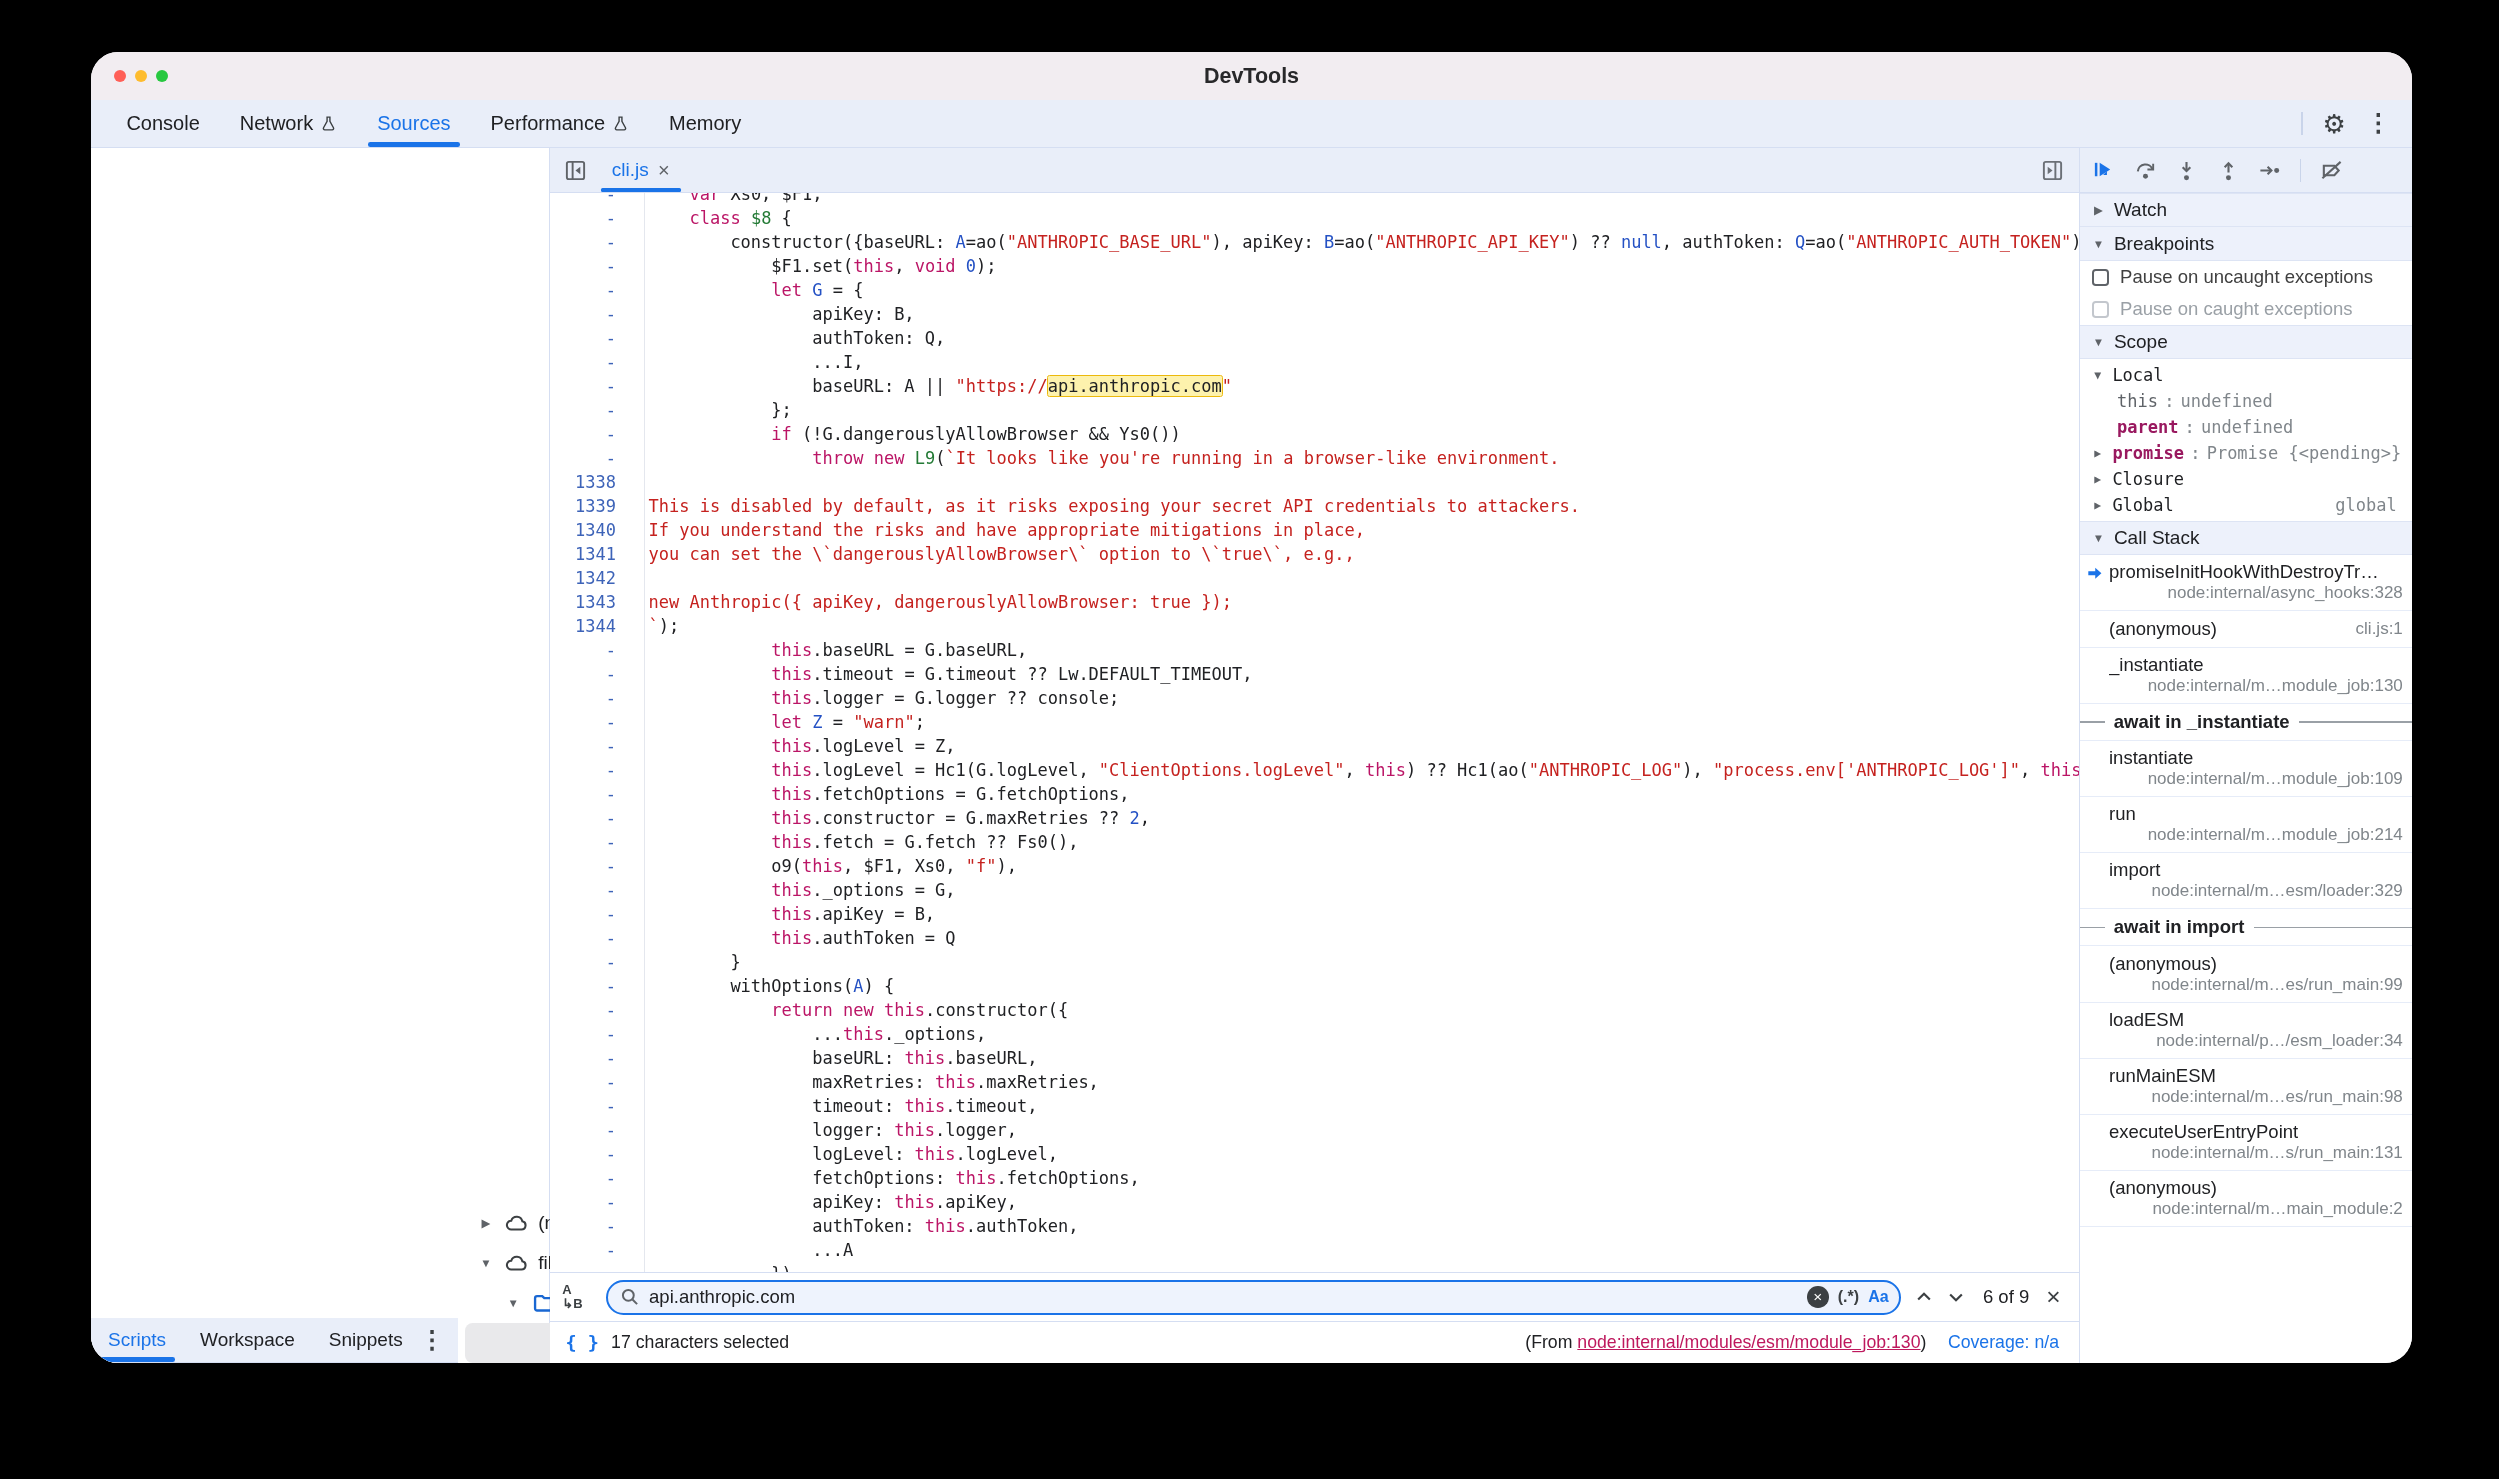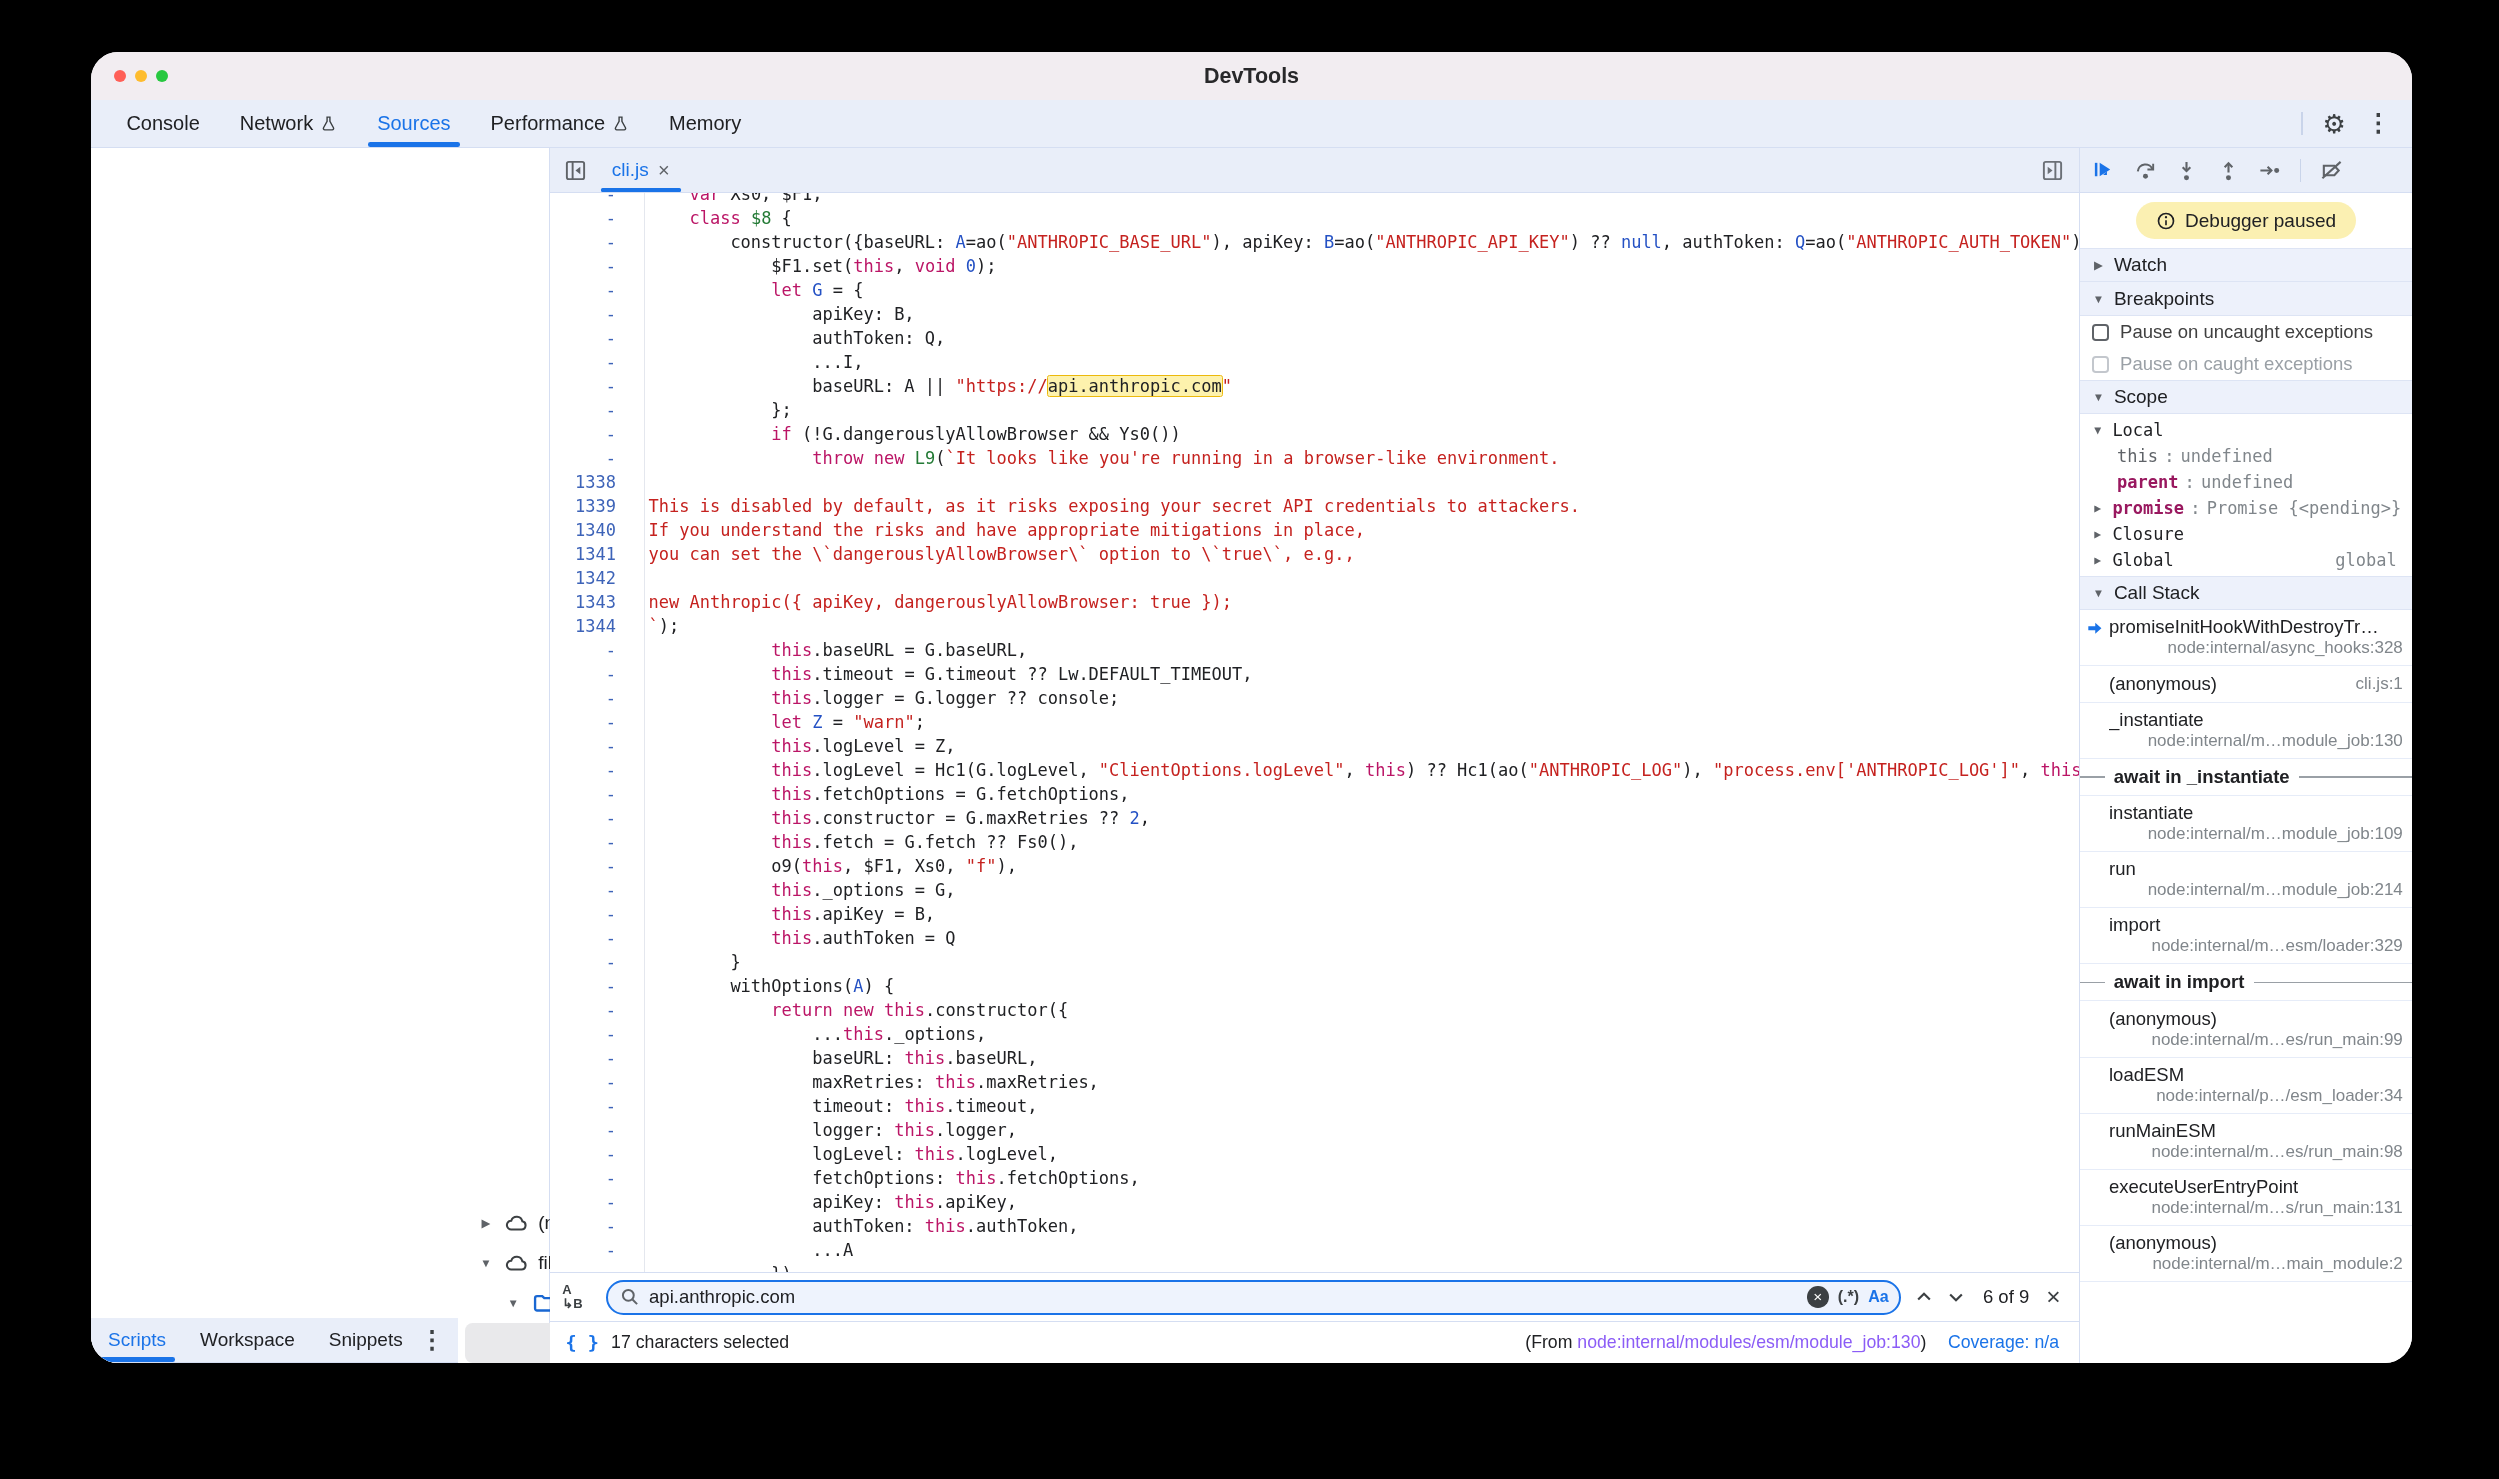--- a/index.html
+++ b/index.html
@@ -92,21 +92,21 @@
   .nav-chev { display:flex; align-items:center; }
   .nav-chev svg { width:20px; height:20px; }
   .find-count { font-size:18.5px; color:#202124; margin:0 4.6px; white-space:nowrap; }
   .find-close { font-size:24.6px; color:#3c4043; line-height:1; }
 
   
   .status-bar { height:42px; border-top:1.5px solid #d5def2; display:flex; align-items:center;
                 padding:0 20px 0 15.4px; font-size:17.7px; color:#202124; gap:12.3px; background:#fff; }
   .braces { color:#1a73e8; font-family:"DejaVu Sans Mono", monospace; font-weight:700; font-size:18.5px; }
   .status-right { margin-left:auto; display:flex; align-items:center; gap:21.5px; white-space:nowrap; }
-  .from-link { color:#8b5cf6;text-align:center; }
+  .from-link { text-decoration:underline; color:#be185d;text-align:center; }
   .coverage { color:#1a73e8; }
 
   
   .dbg-toolbar { height:45px; background:#e9eef9; border-bottom:1.5px solid #d5def2;
                  display:flex; align-items:center; padding:0 12.3px; gap:18.5px; }
   .dbg-btn { display:flex; align-items:center; } .dbg-btn svg { width:23px; height:23px; }
   .paused-row { height:55px; display:flex; align-items:center; justify-content:center; background:#fff; }
   .paused-pill { background:#fbf0b2; border-radius:769px; padding:7.7px 20px; display:flex;
                  align-items:center; gap:9.2px; font-size:19px; color:#202124; }
   .paused-pill svg { width:20px; height:20px; }
@@ -532,30 +532,20 @@
           </span>
         <div class="vdiv"></div>
         <span class="dbg-btn">
           <svg viewBox="0 0 24 24" fill="none" stroke="#5f6368" stroke-width="2.2">
             <path d="M4 7h11l4.5 5L15 17H4z"></path>
               <line x1="2.5" y1="20" x2="21.5" y2="3"></line>
             </svg>
           </span>
       </div>
 
-      <div class="paused-row">
-        <div class="paused-pill">
-          <svg viewBox="0 0 24 24" fill="none" stroke="#202124" stroke-width="2">
-            <circle cx="12" cy="12" r="9"></circle>
-              <line x1="12" y1="11" x2="12" y2="17"></line>
-            <circle cx="12" cy="7.5" r="1.4" fill="#202124" stroke="none"></circle>
-            </svg>
-          <span>Debugger paused</span>
-        </div>
-      </div>
 
       <div class="sec-head">
         <span class="caret">▶</span>
         <span>Watch</span>
       </div>
       <div class="sec-head" style="border-top:none">
         <span class="caret">▼</span>
         <span>Breakpoints</span>
       </div>
       <div>

